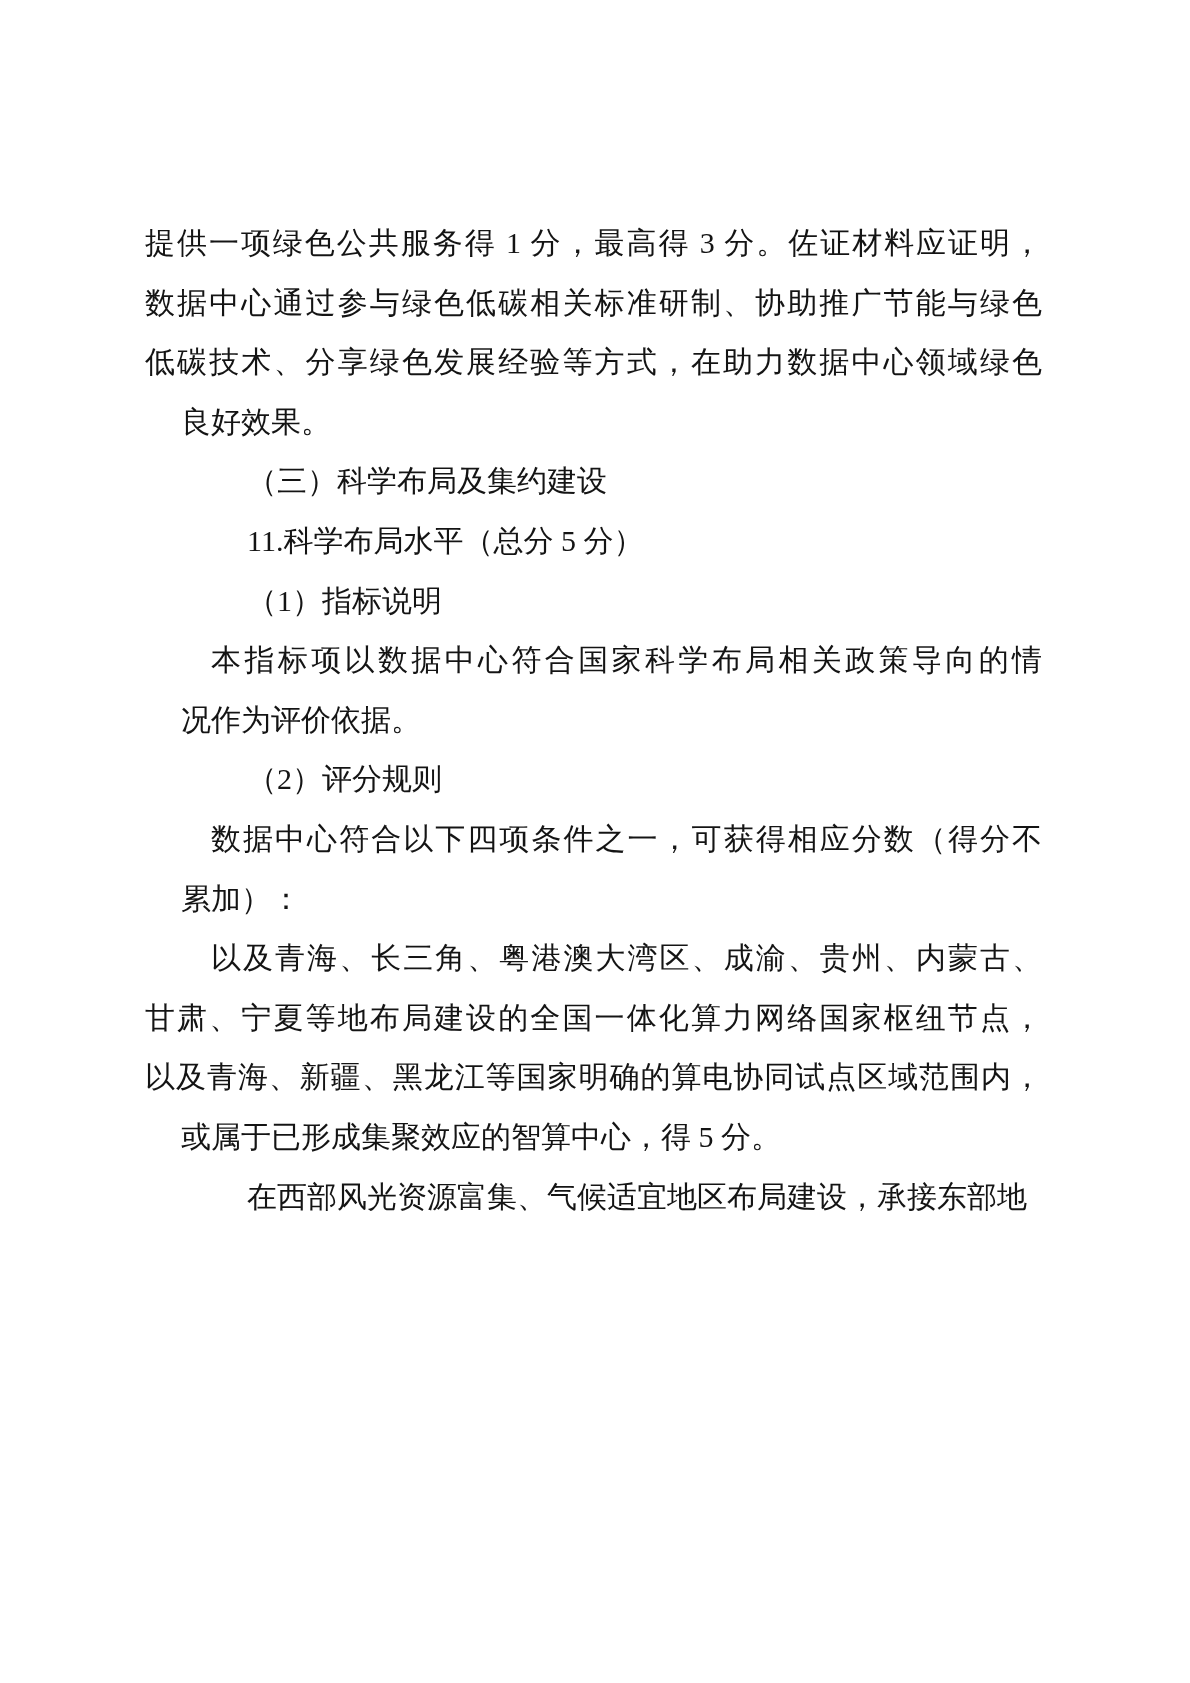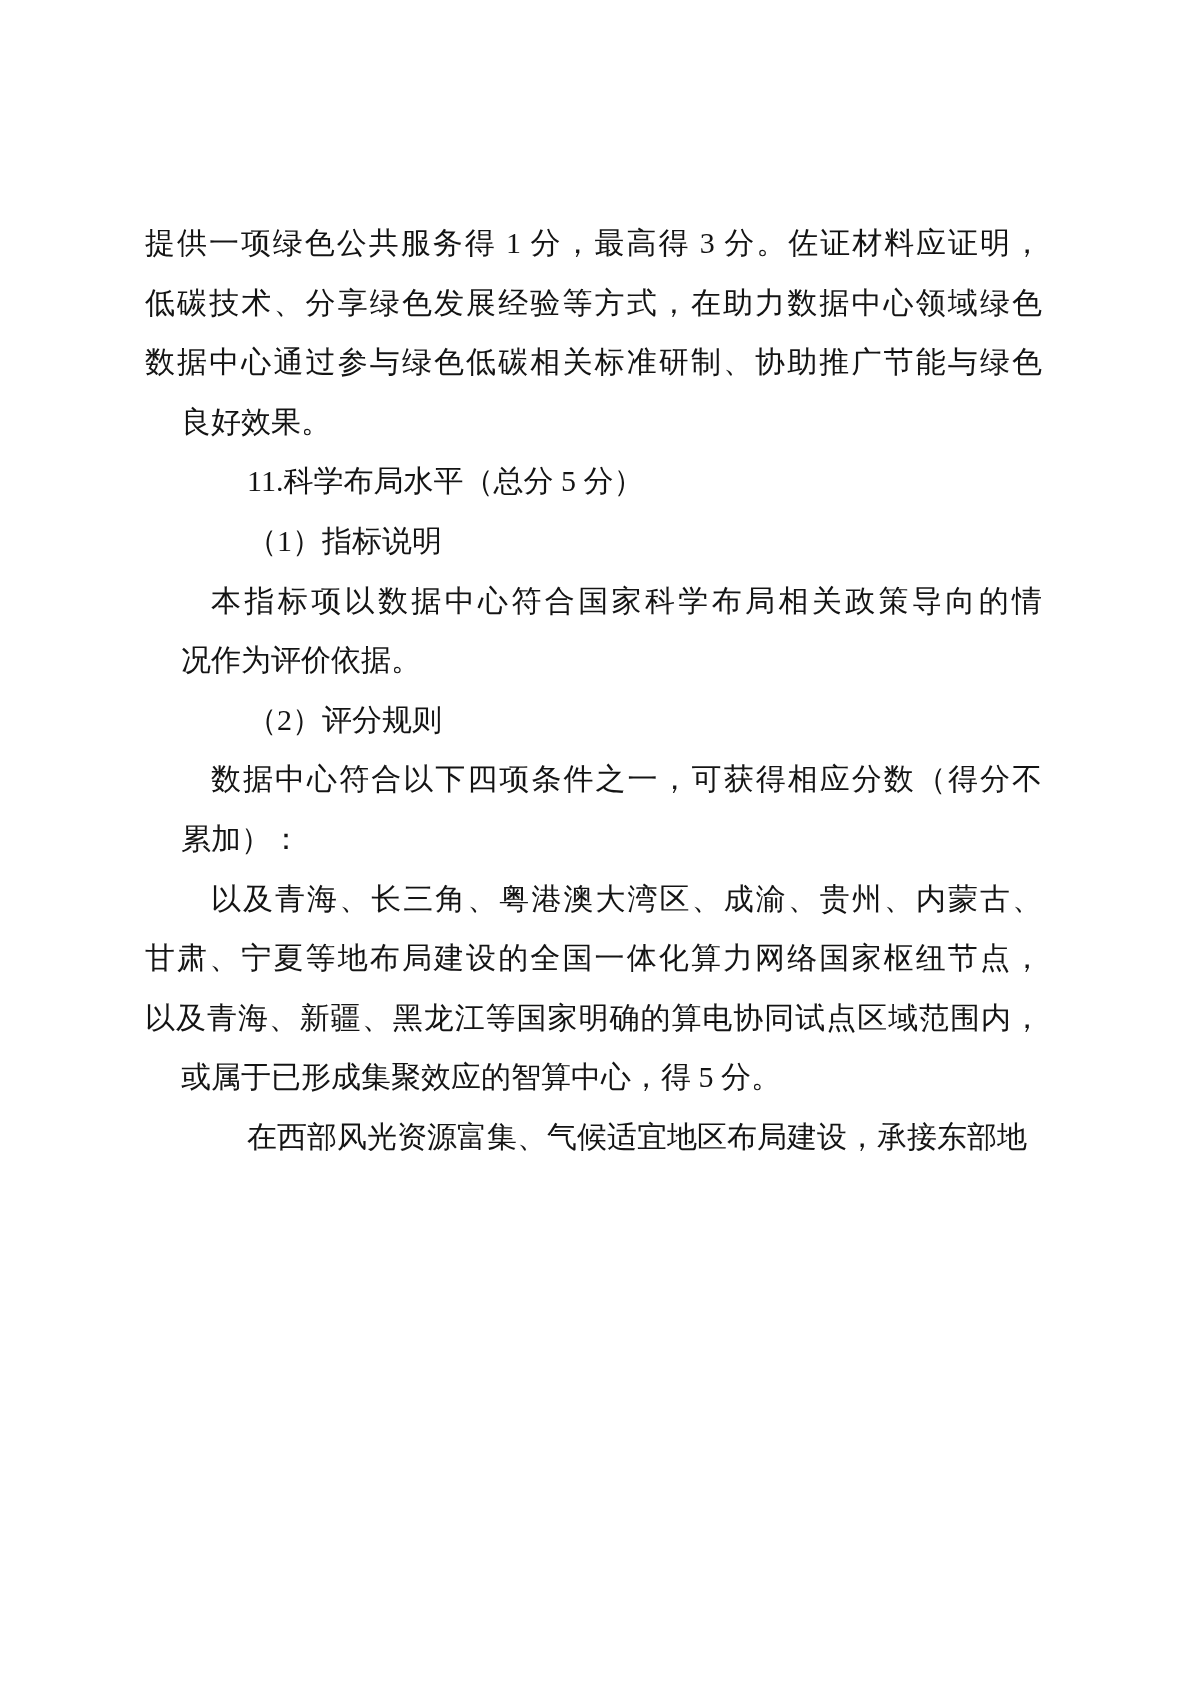--- a/index.html
+++ b/index.html
@@ -60,23 +60,26 @@
     color: #737373;
   }
 </style>
 </head>
 <body>
 
 <div class="page">
   <main class="text-block">
       <div class="para">
         <div class="line body fill">提供一项绿色公共服务得 1 分，最高得 3 分。佐证材料应证明，</div>
+        <div class="line body fill">数据中心通过参与绿色低碳相关标准研制、协助推广节能与绿色</div>
         <div class="line body fill">低碳技术、分享绿色发展经验等方式，在助力数据中心领域绿色</div>
-        <div class="line body fill">数据中心通过参与绿色低碳相关标准研制、协助推广节能与绿色</div>
         <div class="line body last">良好效果。</div>
+      </div>
+      <div class="para">
+        <div class="line heading last indent">（三）科学布局及集约建设</div>
       </div>
       <div class="para">
         <div class="line subheading last indent">11.科学布局水平（总分 5 分）</div>
       </div>
       <div class="para">
         <div class="line subheading last indent">（1）指标说明</div>
       </div>
       <div class="para">
         <div class="line body fill indent">本指标项以数据中心符合国家科学布局相关政策导向的情</div>
         <div class="line body last">况作为评价依据。</div>

